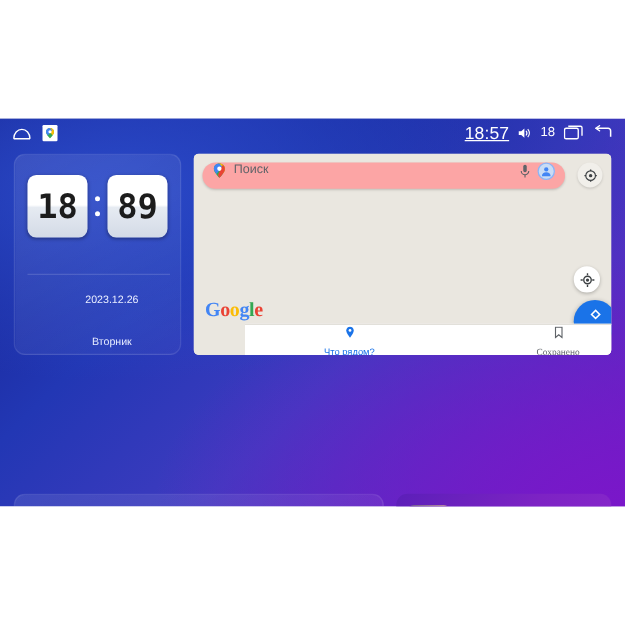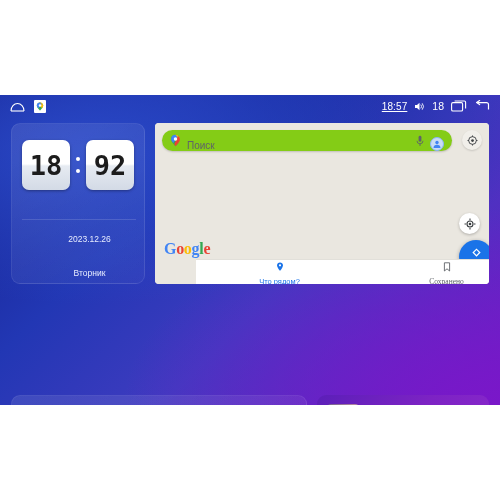--- a/index.html
+++ b/index.html
@@ -22,21 +22,21 @@
 
   
   .statusbar {
     position: absolute; left: 0; top: 0; width: 500px; height: 22px;
     display: flex; align-items: center;
     padding: 0 10px;
     color: #ffffff;
   }
   .sb-left { display: flex; align-items: center; gap: 9px; }
   .sb-right { margin-left: auto; display: flex; align-items: center; gap: 7px; }
-  .sb-time { font-size: 10px; letter-spacing: .1px; text-decoration: underline; }
+  .sb-time { font-size: 14px; letter-spacing: .1px; text-decoration: underline; }
   .sb-vol { font-size: 10.5px; }
   .icon-home { width: 15px; height: 9px; position: relative; }
   .icon-home svg, .sb-right svg { display: block; }
   .maps-chip {
     width: 12px; height: 13px; background: #fff; border-radius: 1px;
     display: flex; align-items: center; justify-content: center;
   }
 
   
   .panel { position: absolute; border-radius: 9px; }
@@ -75,22 +75,22 @@
   .clock-day  { top: 144px; }
 
   
   #map-widget {
     left: 155px; top: 28px; width: 334px; height: 161px;
     background: #eae7e0; border-radius: 4px; overflow: hidden;
   }
   .map-canvas { position: absolute; inset: 0; background: #eae7e0; }
   .searchbar {
     position: absolute; left: 7px; top: 7px; width: 290px; height: 21px;
-    background: #84cc16; border-radius: 11px;
-    display: flex; align-items: flex-end; padding: 0 8px; gap: 6px;
+    background: #fca5a5; border-radius: 11px;
+    display: flex; align-items: flex-start; padding: 0 8px; gap: 6px;
     box-shadow: 0 1px 2px rgba(0,0,0,.18);
   }
   .search-text { font-size: 10px; color: #5f6368; flex: 1; }
   .sb-mic { margin-left: auto; }
   .avatar-btn {
     width: 14px; height: 14px; border-radius: 50%;
     background: #c9dcf5; border: 1px solid #8ab4f8;
     display: flex; align-items: center; justify-content: center;
   }
   .gear-btn {
@@ -207,21 +207,21 @@
     </div>
   </div>
 
   <div class="panel" id="clock-widget">
     <div class="flip-row">
       <div class="flip">18</div>
       <div class="flip-colon">
           <i></i>
           <i></i>
         </div>
-      <div class="flip">92</div>
+      <div class="flip">89</div>
     </div>
     <div class="clock-div"></div>
     <div class="clock-date">2023.12.26</div>
     <div class="clock-day">Вторник</div>
   </div>
 
   <div class="panel" id="map-widget">
     <div class="map-canvas"></div>
 
     <div class="searchbar">

